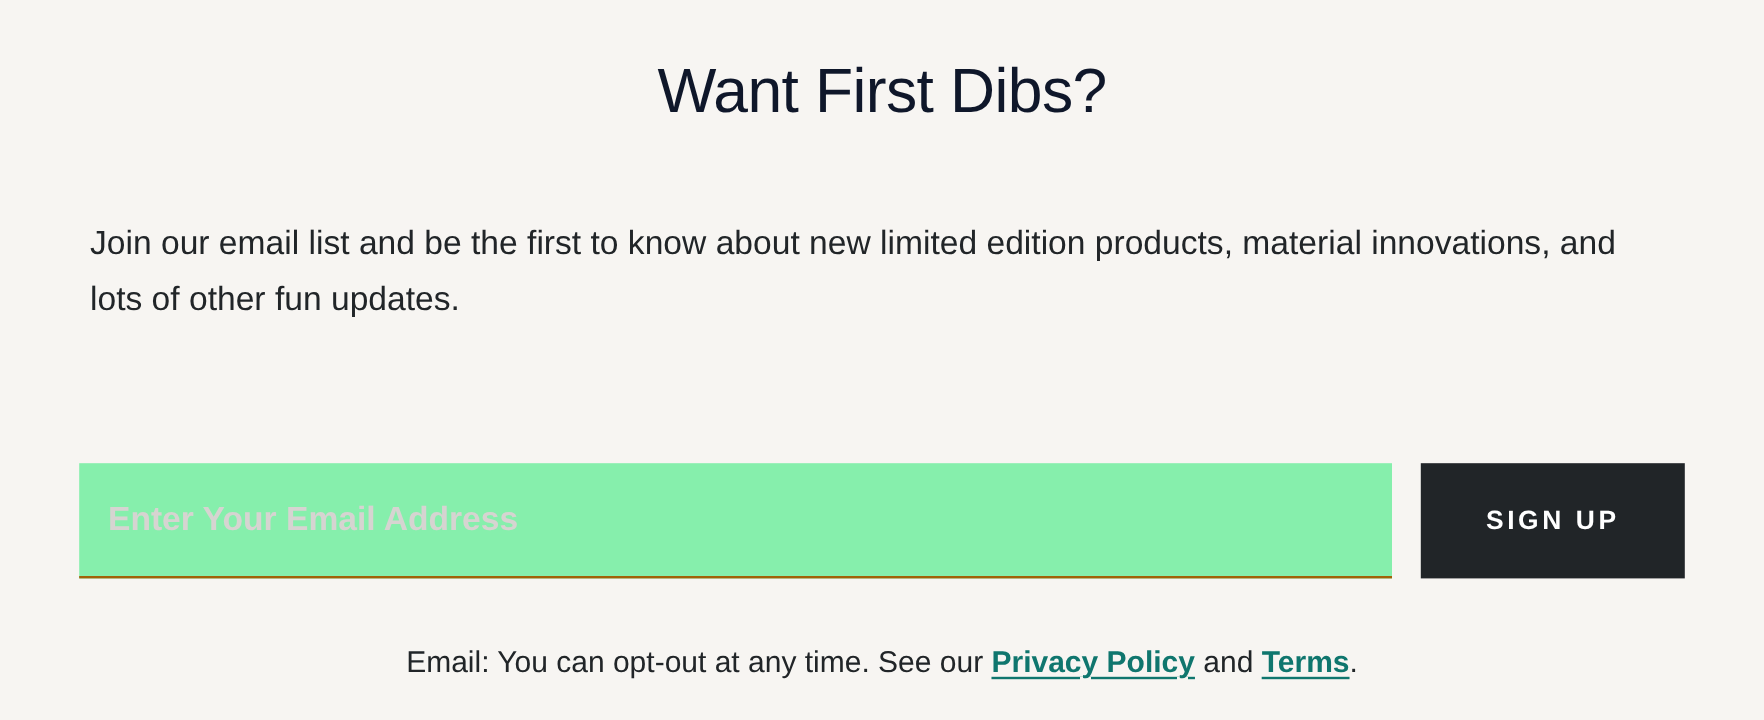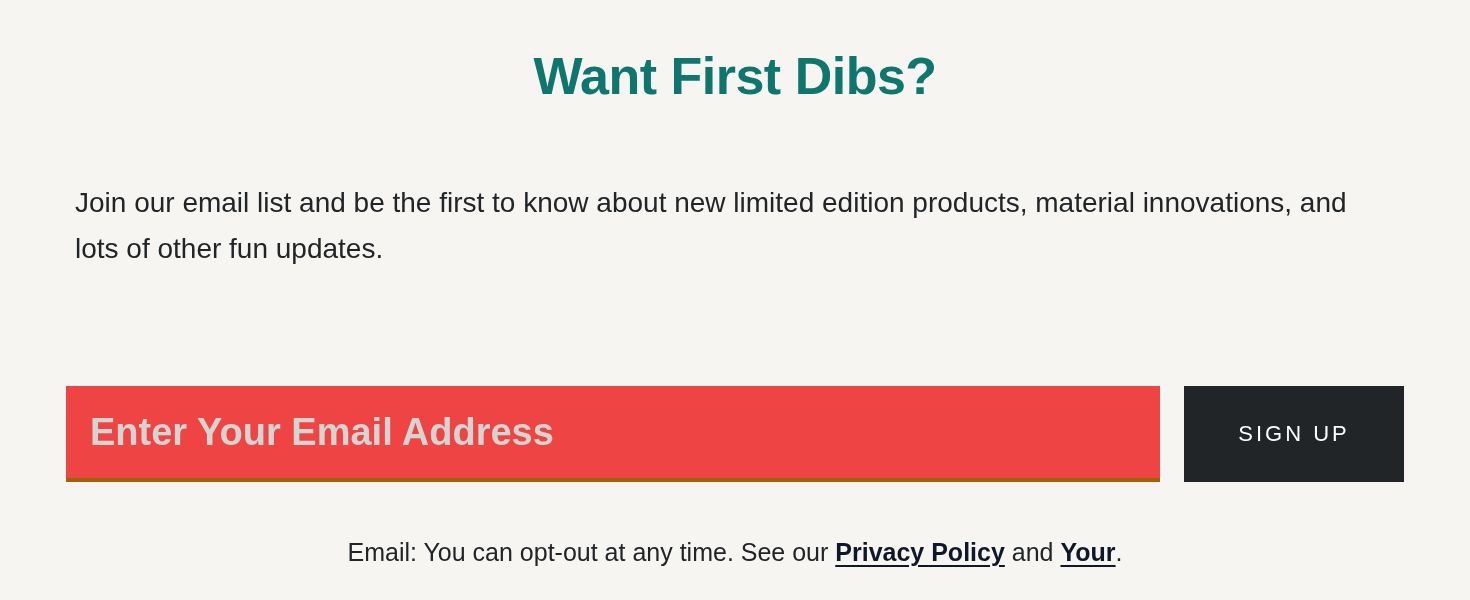--- a/index.html
+++ b/index.html
@@ -14,22 +14,22 @@
       background-color: #f7f5f2;
       font-family: -apple-system, BlinkMacSystemFont, "Segoe UI", Helvetica, Arial, sans-serif;
       display: flex;
       flex-direction: column;
       align-items: center;
       padding-top: 46px;
     }
     
     .heading {
       font-size: 52px;
-      font-weight: 700;
-      color: #0f766e;
+      font-weight: 400;
+      color: #0f172a;
       text-align: right;
       margin-bottom: 74px;
       letter-spacing: -0.5px;
     }
     
     .description {
       font-size: 28px;
       font-weight: 400;
       color: #212528;
       text-align: left;
@@ -44,69 +44,69 @@
       gap: 24px;
       width: 1338px;
       margin: 0 auto;
       align-items: stretch;
       margin-bottom: 56px;
     }
     
     .email-input {
       flex: 1;
       height: 96px;
-      background-color: #ef4444;
+      background-color: #86efac;
       border: none;
-      border-bottom: 4px solid #a16207;
+      border-bottom: 2px solid #a16207;
       padding: 0 24px;
-      font-size: 38px;
+      font-size: 28px;
       font-weight: 600;
       color: #212528;
       outline: none;
     }
     
     .email-input::placeholder {
       color: #d6d4d1;
       font-weight: 600;
     }
     
     .signup-button {
       width: 220px;
       height: 96px;
       background-color: #212528;
       color: #ffffff;
       border: none;
       font-size: 22px;
-      font-weight: 400;
+      font-weight: 700;
       letter-spacing: 3px;
       cursor: pointer;
       text-transform: uppercase;
     }
     
     .note {
       font-size: 25px;
       font-weight: 400;
       color: #212528;
       text-align: center;
     }
     
     .note a {
-      color: #0f172a;
+      color: #0f766e;
       font-weight: 700;
       text-decoration: underline;
       text-underline-offset: 4px;
     }
   </style>
 </head>
 <body>
 
 <h1 class="heading">Want First Dibs?</h1>
 
 <p class="description">Join our email list and be the first to know about new limited edition products, material innovations, and lots of other fun updates.</p>
 
 <div class="form-row">
   <input type="email" class="email-input" placeholder="Enter Your Email Address" style="">
   <button class="signup-button">SIGN UP</button>
 </div>
 
 <p class="note">
-  <span>Email: You can opt-out at any time. See our </span><a href="#">Privacy Policy</a><span> and </span><a href="#">Your</a><span>.</span>
+  <span>Email: You can opt-out at any time. See our </span><a href="#">Privacy Policy</a><span> and </span><a href="#">Terms</a><span>.</span>
 </p>
 
 </body></html>

